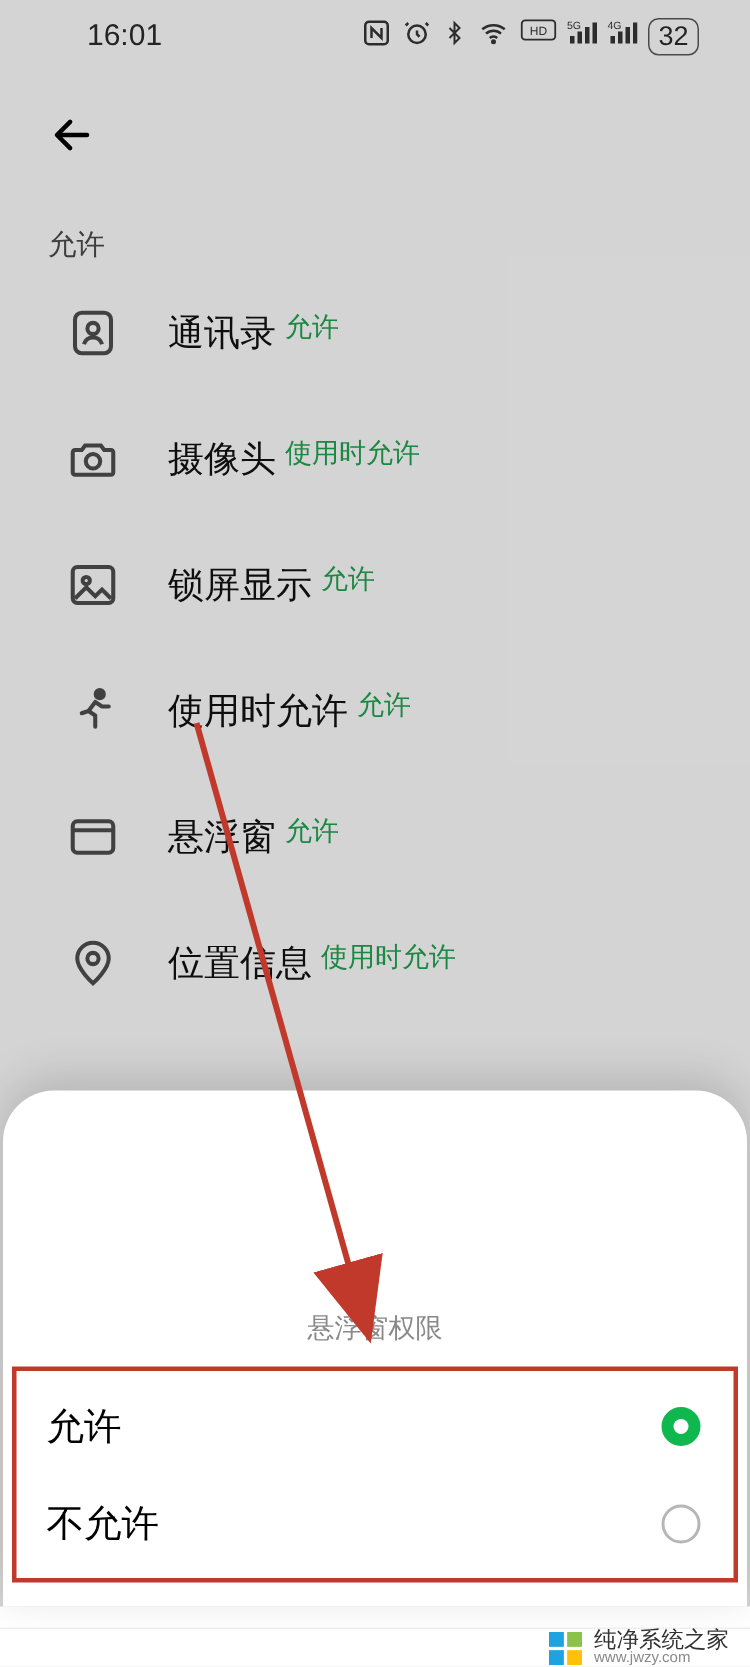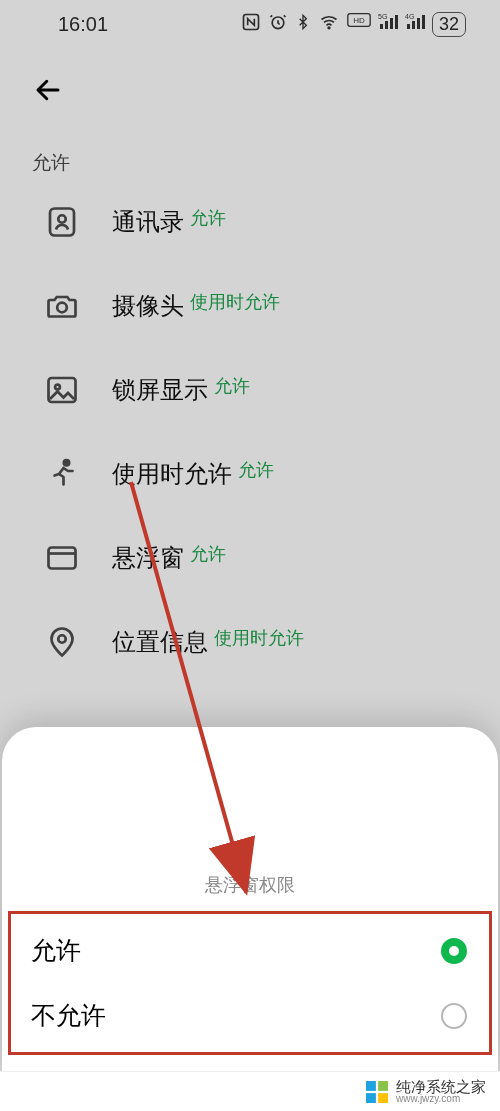--- a/index.html
+++ b/index.html
@@ -21,21 +21,21 @@
   .row-status { font-size:18px; color:#1e9b4b; }
   .sheet { position:absolute; left:2px; right:2px; bottom:40px; background:#fff; border-top-left-radius:34px; border-top-right-radius:34px; padding: 146px 0 16px 0; box-shadow: 0 -8px 30px rgba(0,0,0,0.15); }
   .sheet-title { text-align:center; font-size:18px; color:#898989; margin-bottom:14px; }
   .option-box { border:3px solid #c0392b; margin: 0 6px; padding: 4px 0; }
   .option { display:flex; align-items:center; justify-content:space-between; padding: 16px 22px 16px 20px; cursor:pointer; }
   .option-label { font-size:25px; color:#000; }
   .radio { width:26px; height:26px; border-radius:50%; border:2px solid #b6b6b6; display:flex; align-items:center; justify-content:center; }
   .radio.checked { border-color:#0fb84e; background:#0fb84e; }
   .radio.checked::after { content:""; width:10px; height:10px; background:#fff; border-radius:50%; }
   .arrow { position:absolute; left:0; top:0; pointer-events:none; }
-  .footer { position:absolute; left:0; right:0; bottom:0; height:40px; background:#fff; display:flex; align-items:center; justify-content:flex-end; padding-right:14px; font-size:17px; color:#333; border-top:1px solid #eee; gap:8px; }
+  .footer { position:absolute; left:0; right:0; bottom:0; height:26px; background:#fff; display:flex; align-items:center; justify-content:flex-end; padding-right:14px; font-size:17px; color:#333; border-top:1px solid #eee; gap:8px; }
   .footer-logo { width:22px; height:22px; }
 </style>
 </head>
 <body>
 
 <div class="dim">
   <div class="statusbar">
     <span>16:01</span>
     <div class="status-right">
       <svg width="20" height="20" viewBox="0 0 24 24" fill="none" stroke="#333" stroke-width="2">

